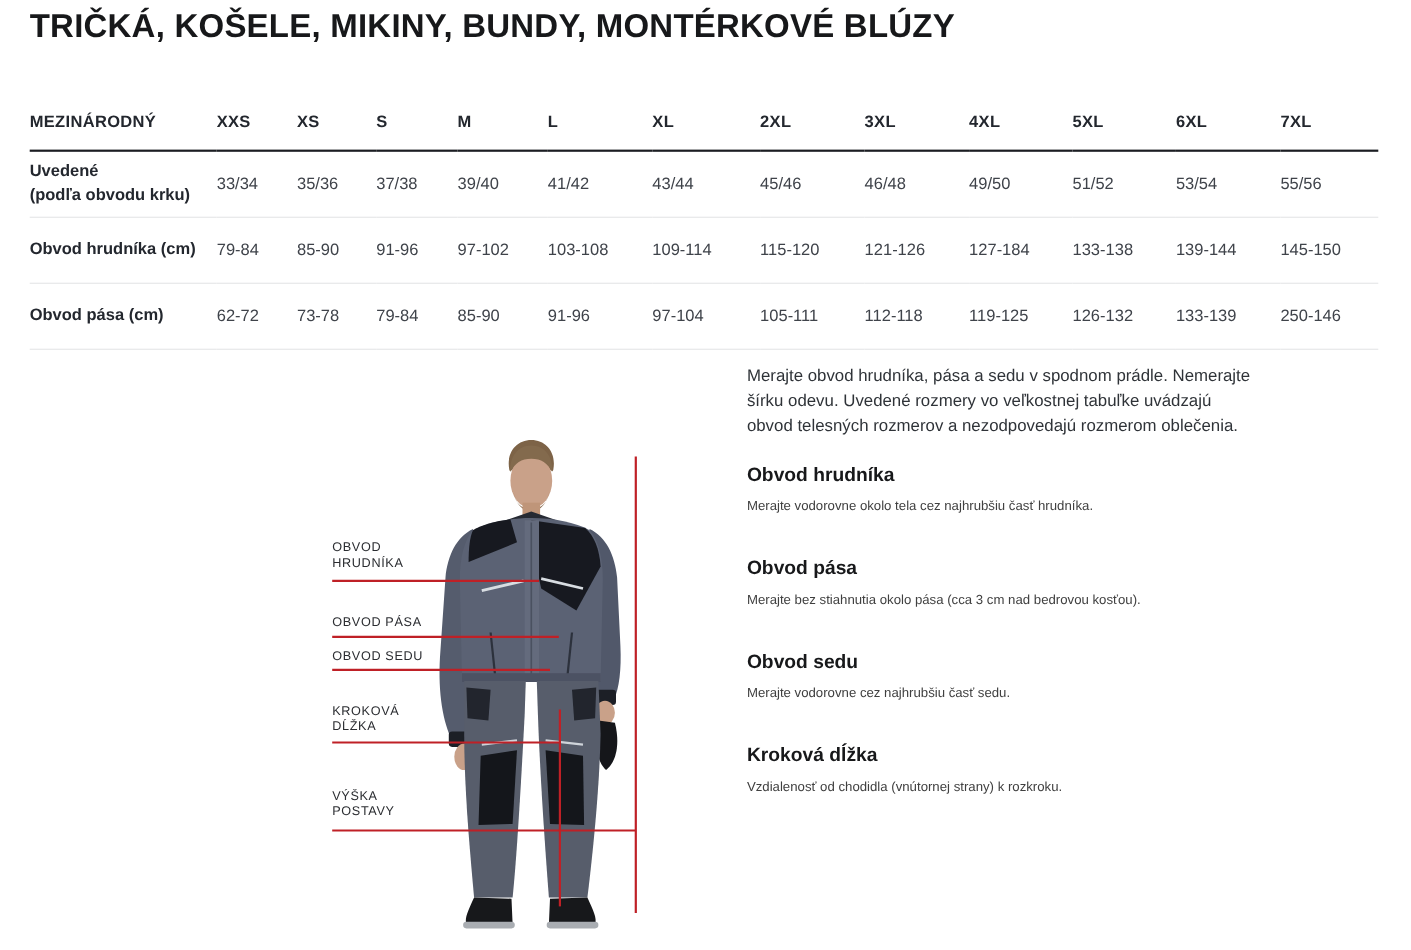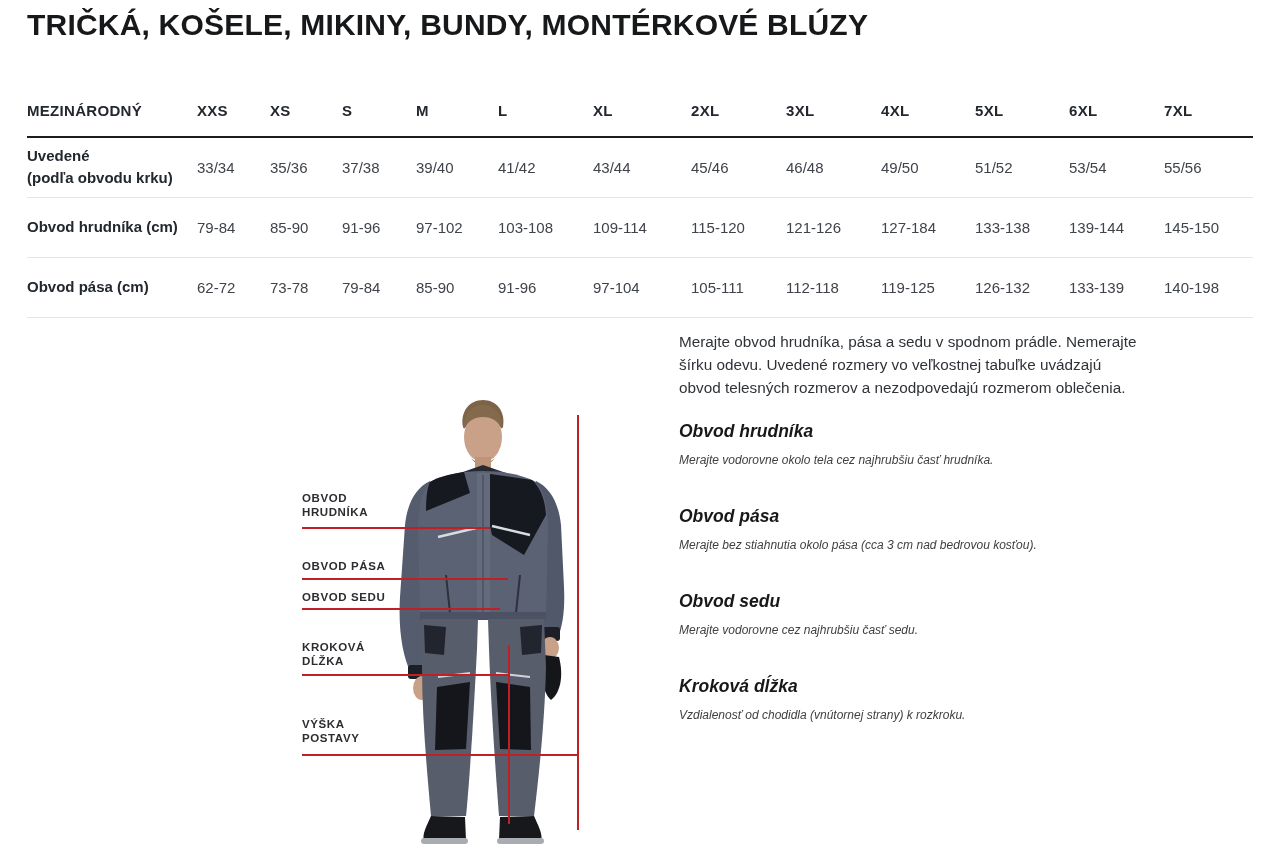--- a/index.html
+++ b/index.html
@@ -29,33 +29,33 @@
   .row-sublabel:empty { display: none; }
 
   
   .content { position: relative; margin-top: 0; height: 480px; }
 
   
   .figure-area { position: absolute; left: 253px; top: 69px; width: 360px; height: 474px; }
   .figure-area svg { position: absolute; left: 0; top: 0; }
   .fig-label {
     position: absolute; font-size: 11.5px; line-height: 14px; letter-spacing: 0.6px;
-    color: #2b2d31; font-weight: 700;
+    color: #2b2d31; font-weight: 400;
   }
   .fig-label div:empty { display: none; }
   .lbl-chest  { left: 22px; top: 104px; }
   .lbl-waist  { left: 22px; top: 172px; }
   .lbl-hip    { left: 22px; top: 203px; }
   .lbl-inseam { left: 22px; top: 253px; }
   .lbl-height { left: 22px; top: 330px; }
 
   
   .guide { position: absolute; left: 652px; top: 12px; width: 458px; }
   .guide-intro { font-size: 15.3px; line-height: 23px; color: #2f3338; margin-bottom: 22px; }
-  .guide-section { margin-bottom: 34px; font-style: italic; }
+  .guide-section { margin-bottom: 34px; }
   .guide-section h3 { font-size: 17.5px; font-weight: 800; color: #17181a; margin-bottom: 7px; }
   .guide-section p { font-size: 12px; line-height: 23px; color: #404040; }
 </style>
 </head>
 <body>
 
 <div class="page">
 
   <h1 class="page-title">TRIČKÁ, KOŠELE, MIKINY, BUNDY, MONTÉRKOVÉ BLÚZY</h1>
 
@@ -136,21 +136,21 @@
           <td>73-78</td>
           <td>79-84</td>
           <td>85-90</td>
           <td>91-96</td>
           <td>97-104</td>
           <td>105-111</td>
           <td>112-118</td>
           <td>119-125</td>
           <td>126-132</td>
           <td>133-139</td>
-          <td>140-198</td>
+          <td>250-146</td>
         </tr>
       </tbody>
   </table>
 
   <div class="content">
 
     <div class="figure-area">
       <svg width="360" height="474" viewBox="0 0 360 474">
         <g>
 

